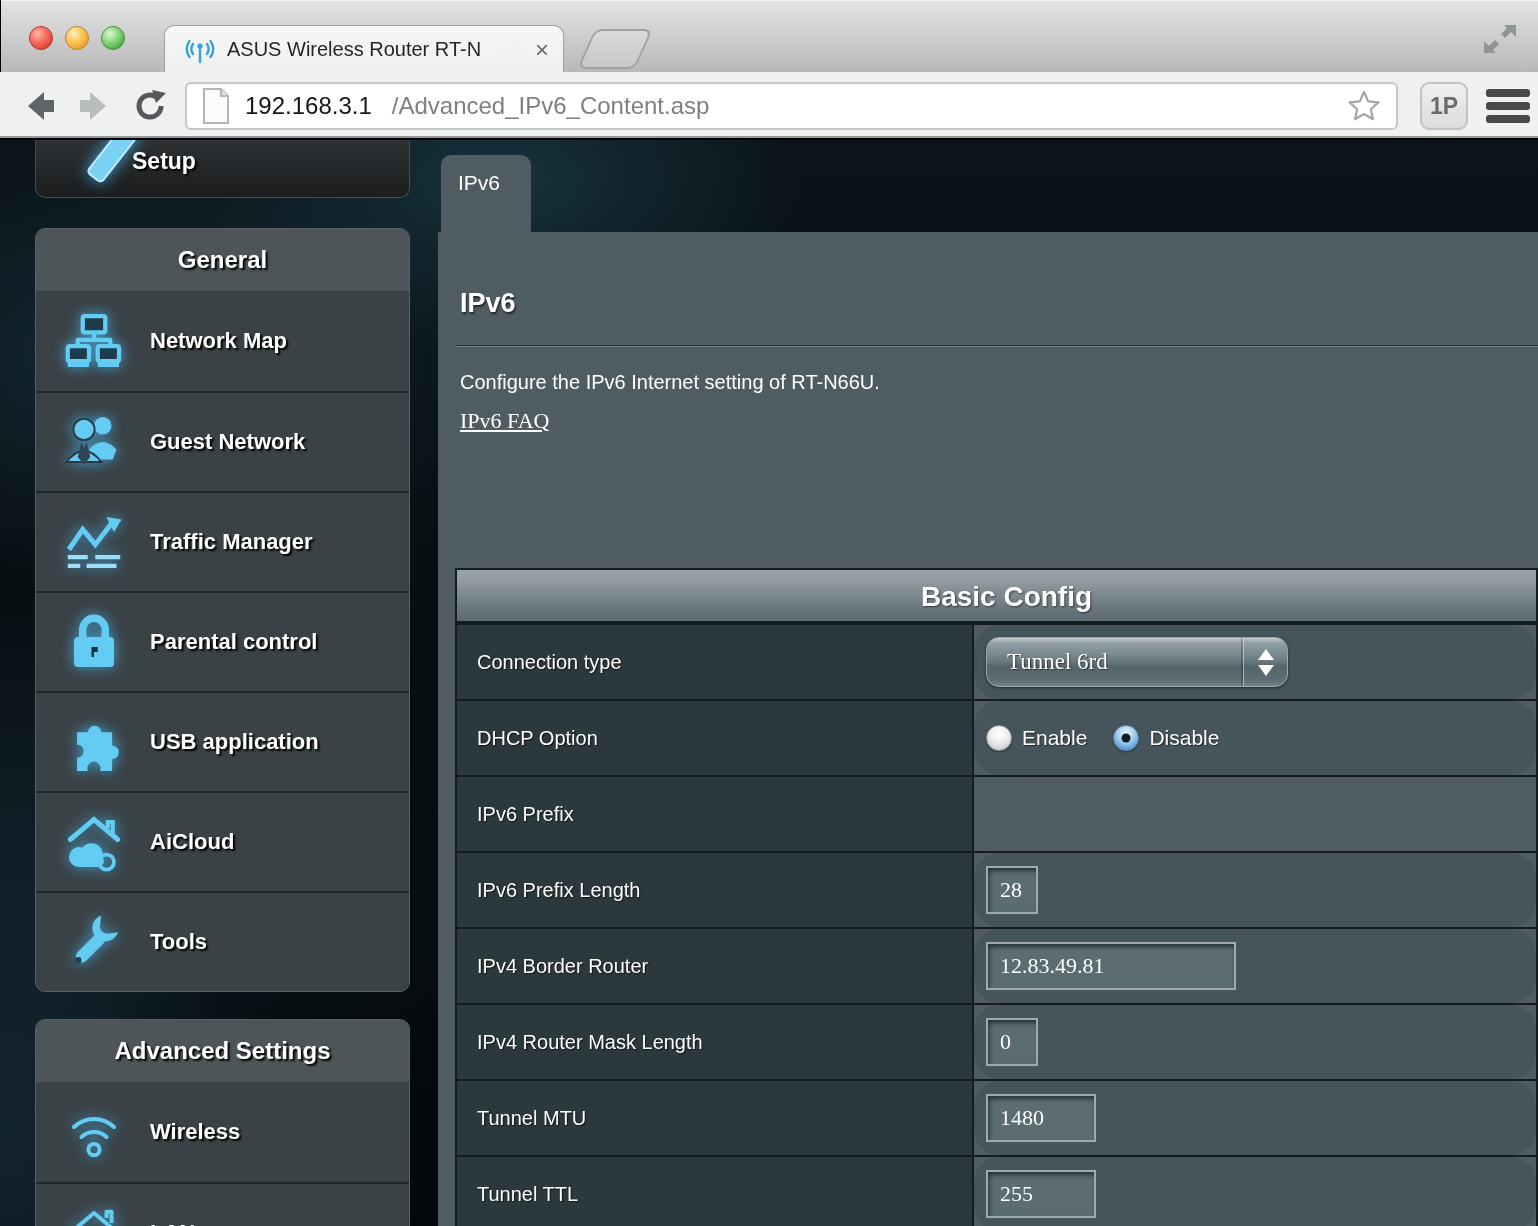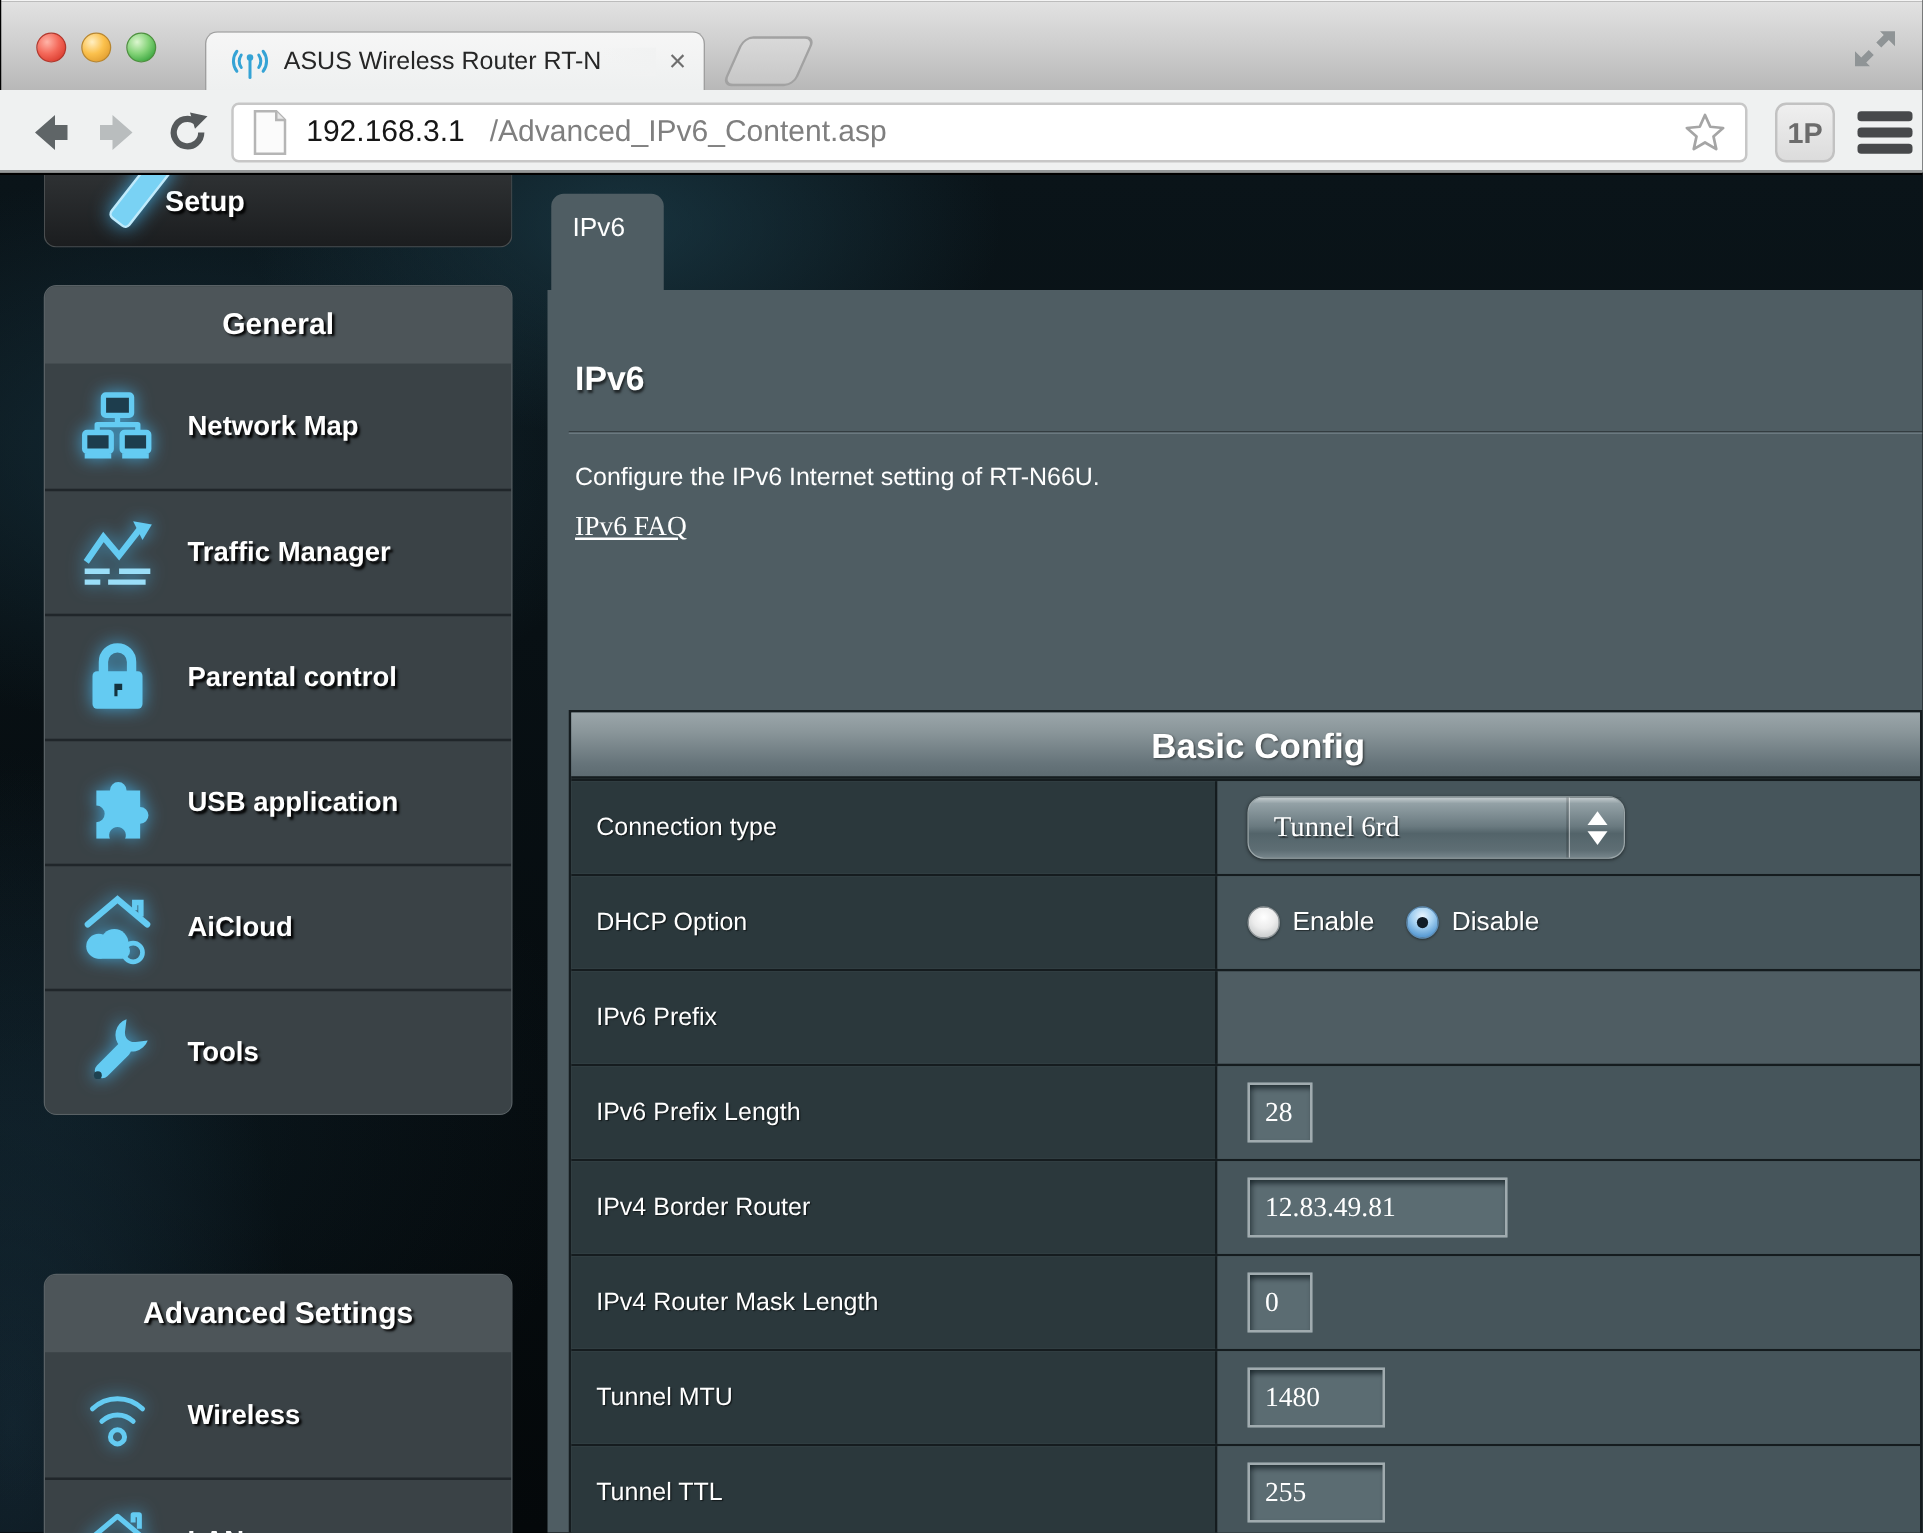--- a/index.html
+++ b/index.html
@@ -94,21 +94,21 @@
     border:2px solid #151c1f; }
   .cfg-header { height:53px; line-height:53px; padding-left:20px; font-weight:bold; font-size:28px;
     color:#fff; text-shadow:1px 1px 2px rgba(0,0,0,.55);
     background:linear-gradient(180deg,#9ba6aa 0%,#8a969a 30%,#66747a 80%,#5d6b71 100%);
     border-bottom:2px solid #151c1f;text-align:center; }
   .cfg-row { display:flex; height:76px; border-top:2px solid #151c1f; }
   .cfg-row:first-of-type { border-top:none; }
   .cfg-label { width:517px; background:#2b383c; border-right:2px solid #151c1f;
     display:flex; align-items:center; padding-left:20px; font-size:20px; color:#fff;
     text-shadow:1px 1px 1px rgba(0,0,0,.6); }
-  .cfg-value { flex:1; background:#46555b; display:flex; align-items:center; padding-left:24px; }
+  .cfg-value { flex:1; background:#46555b; display:flex; align-items:center; padding-left:12px;border-radius:25px; }
 
   
   .sel { position:relative; width:302px; height:50px; border-radius:13px;
     background:linear-gradient(180deg,#c5cdd0 0%,#93a1a6 10%,#6a7a80 48%,#53646a 60%,#5e6e74 88%,#75848a 100%);
     border:1px solid #9aa5a8; box-shadow:0 1px 3px rgba(0,0,0,.5); display:flex; align-items:center; }
   .sel-text { font-family:"Liberation Serif", serif; font-size:23px; color:#fff; margin-left:20px;
     text-shadow:1px 1px 1px rgba(0,0,0,.5); flex:1; }
   .sel-arrows { width:44px; height:100%; border-left:1px solid rgba(255,255,255,.45);
     box-shadow:-2px 0 0 rgba(0,0,0,.18); display:flex; flex-direction:column;
     align-items:center; justify-content:center; gap:5px; }
@@ -125,21 +125,21 @@
     border:1px solid #5d8cb4; }
   .radio.checked::after { content:""; position:absolute; left:50%; top:50%; width:9px; height:9px;
     transform:translate(-50%,-50%); border-radius:50%; background:#101c26; }
   .radio-label { font-size:21px; color:#fff; text-shadow:1px 1px 1px rgba(0,0,0,.5); }
 
   .tin { height:48px; background:#5b6c72; color:#fff; font-family:"Liberation Serif", serif;
     font-size:22px; padding:0 8px 0 12px; border:2px solid #a0abaf; outline:none;
     box-shadow:inset 0 5px 4px -2px rgba(6,16,21,.6), inset 5px 0 4px -3px rgba(6,16,21,.4); }
   .tin-full   { width:560px; }
   .tin-small  { width:52px; }
-  .tin-medium { width:208px; }
+  .tin-medium { width:250px; }
   .tin-mid    { width:110px; }
 
   
   svg { display:block; }
 </style>
 </head>
 <body>
 
 <div class="chrome">
   <div class="titlebar">
@@ -239,20 +239,32 @@
               <rect x="3" y="28" width="17" height="12" rx="1.5" fill="#1d3d4d"></rect>
               <rect x="27" y="28" width="17" height="12" rx="1.5" fill="#1d3d4d"></rect>
               <path d="M24 17 v6 M11 28 v-5 h26 v5"></path>
             </g>
             <path d="M3 43 h17 M27 43 h17" stroke="#64cbf2" stroke-width="3.4"></path>
           </svg>
         </span>
         <span class="side-label">Network Map</span>
       </div>
 
+      <div class="side-item">
+        <span class="side-icon">
+          <svg width="60" height="60" viewBox="0 0 48 48" fill="#64cbf2">
+            <circle cx="31" cy="11" r="7"></circle>
+            <path d="M20 30 q11 -12 22 0 l-3 8 h-16 z"></path>
+            <circle cx="16" cy="14" r="8.5" stroke="#2b3a41" stroke-width="1.5"></circle>
+            <path d="M2 40 q14 -18 28 0 z" stroke="#2b3a41" stroke-width="1.5"></path>
+            <path d="M14 24 l2 5 l2 -5 l3 12 l-5 6 l-5 -6 z" fill="#2f4652"></path>
+          </svg>
+        </span>
+        <span class="side-label">Guest Network</span>
+      </div>
 
       <div class="side-item">
         <span class="side-icon">
           <svg width="60" height="60" viewBox="0 0 48 48">
             <g stroke="#64cbf2" stroke-width="4" fill="none">
               <path d="M4 30 L15 14 L25 26 L39 8"></path>
             </g>
             <path d="M34 4 L46 6 L40 16 Z" fill="#64cbf2"></path>
             <g stroke="#9adef8" stroke-width="3.4">
               <path d="M3 36 h16 M25 36 h20 M3 43 h10 M18 43 h24"></path>

